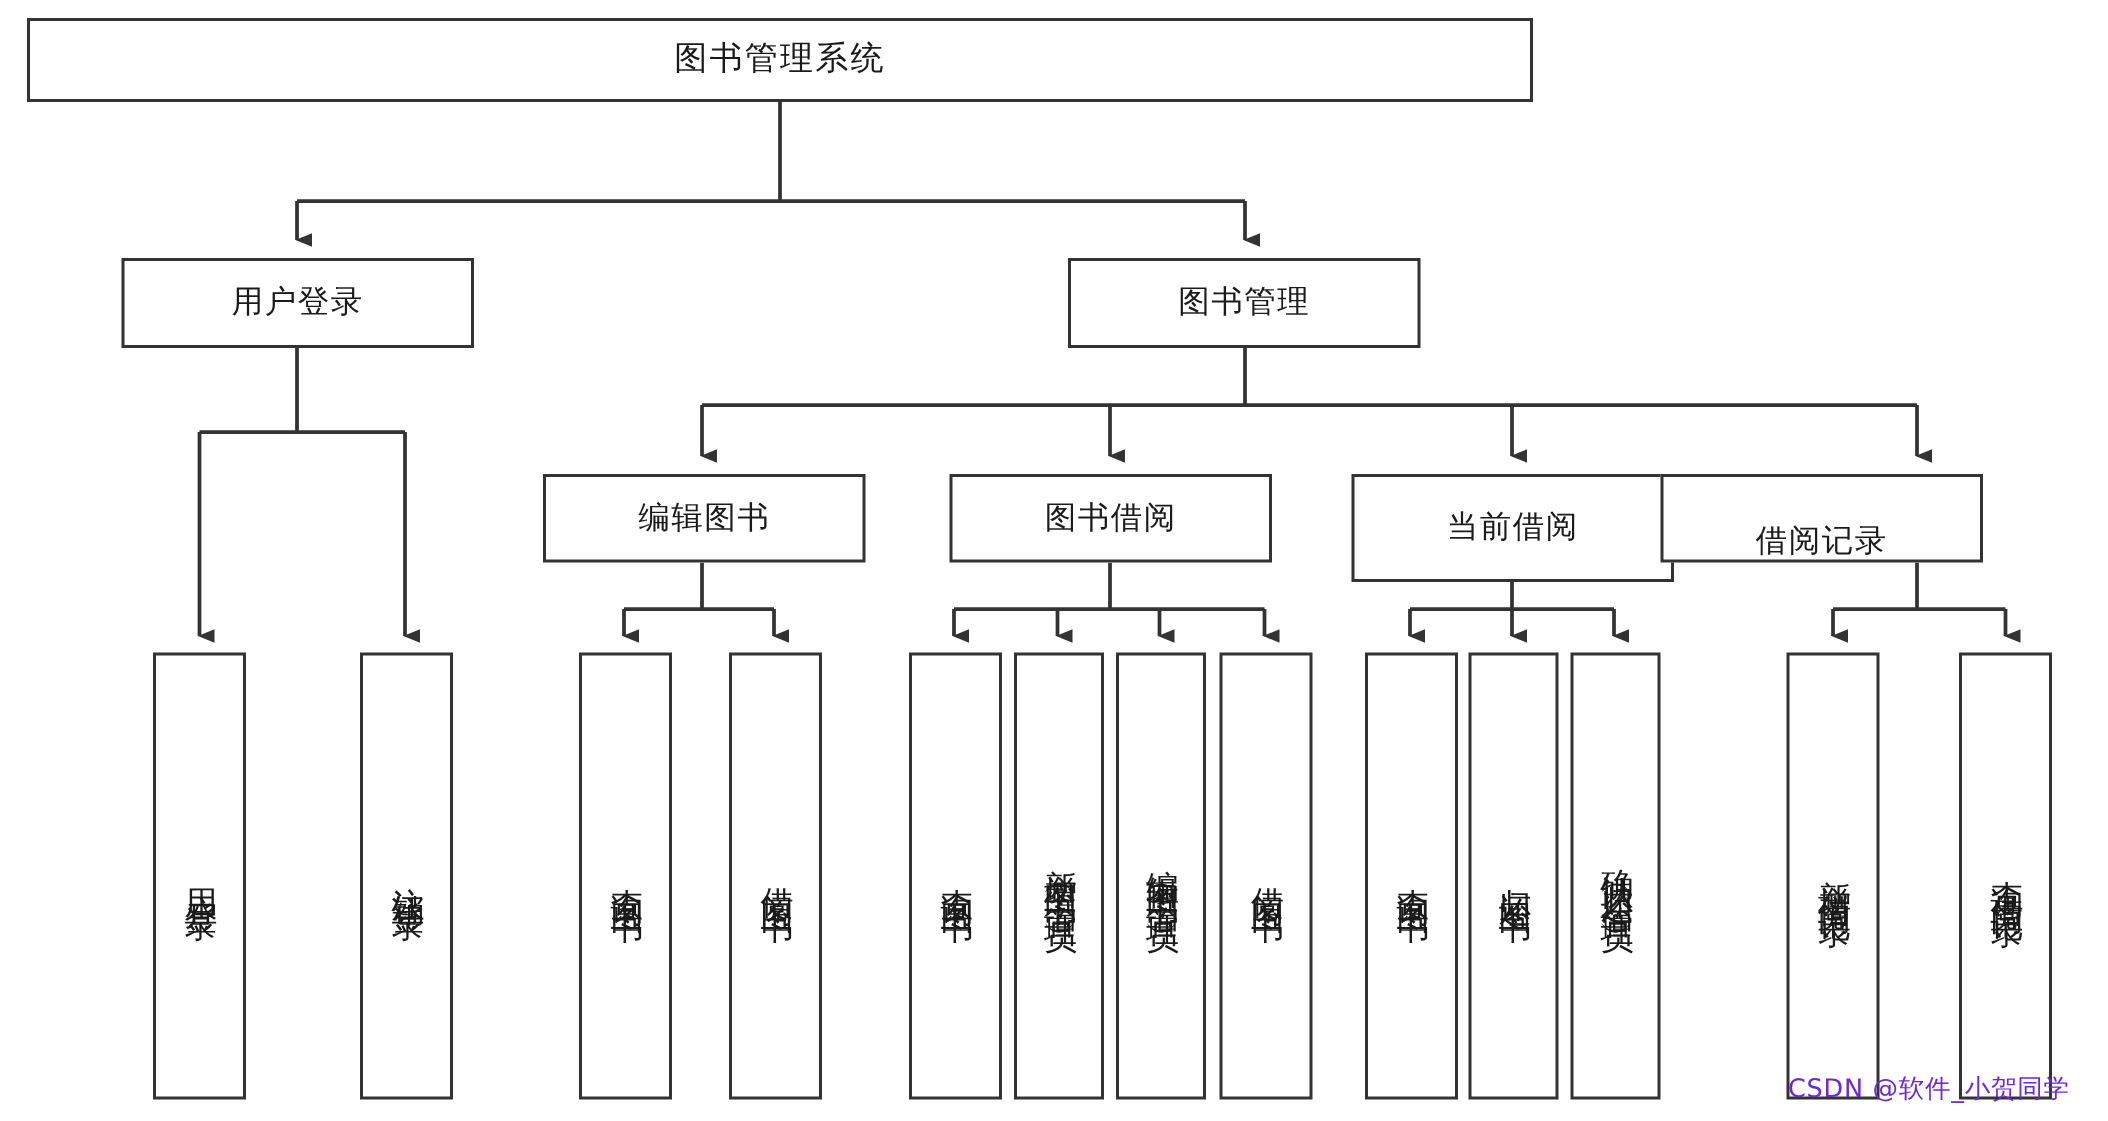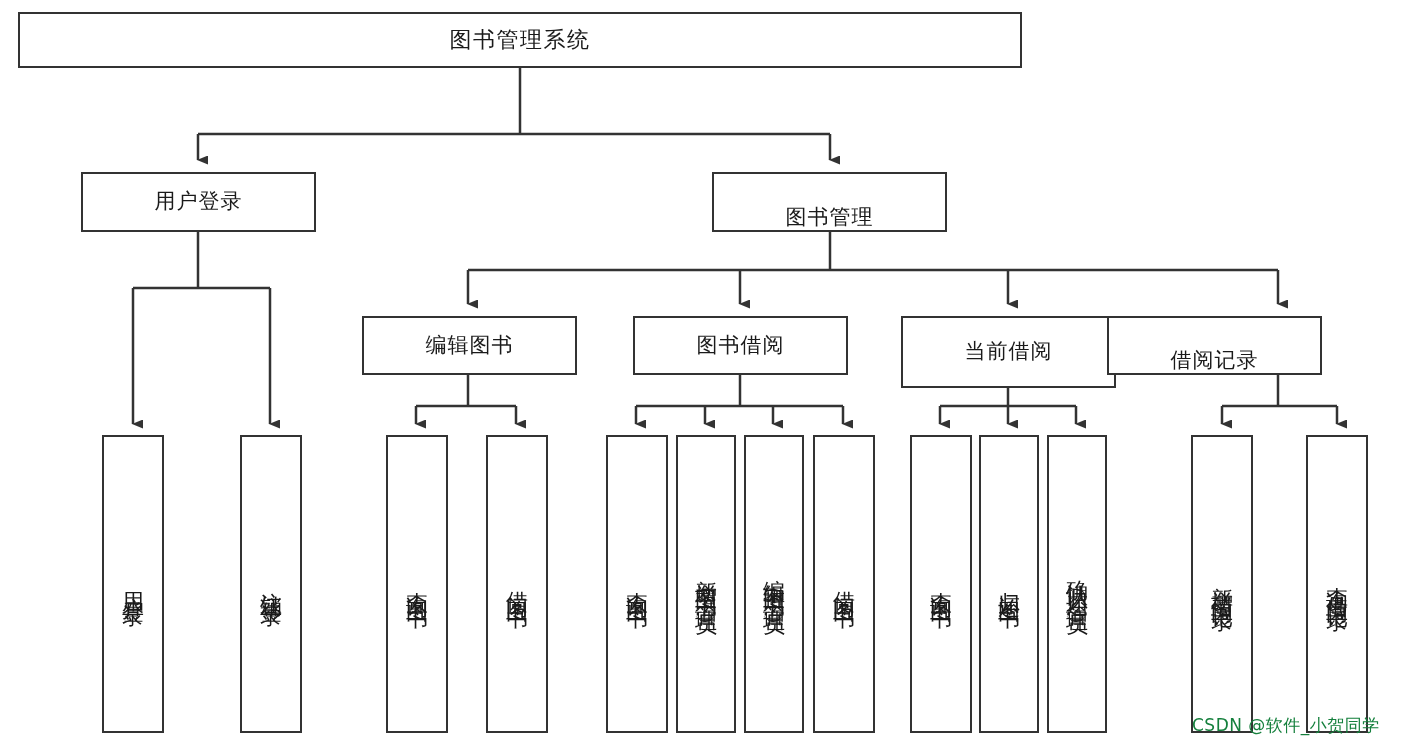--- a/index.html
+++ b/index.html
@@ -59,21 +59,21 @@
   .node.v .lbl {
     writing-mode: vertical-rl;
     text-orientation: upright;
     font-size: 22px;
     letter-spacing: 5px;
     line-height: 1;
     white-space: nowrap;
   }
   .watermark {
     position: absolute;
-    color: #15803d;
+    color: #6d28d9;
     font-size: 17px;
     letter-spacing: 0.5px;
     white-space: nowrap;
     user-select: none;
   }
 </style>
 </head>
 <body>
 
 <div id="canvas">
@@ -128,21 +128,21 @@
     </g>
   </svg>
 
   <div class="node h root" style="left:18px; top:12px; width:1004px; height:56px;">
     <span class="lbl">图书管理系统</span>
   </div>
 
   <div class="node h" style="left:81px; top:172px; width:235px; height:60px;">
     <span class="lbl">用户登录</span>
   </div>
-  <div class="node h" style="left:712px; top:172px; width:235px; height:60px;align-items:flex-end;">
+  <div class="node h" style="left:712px; top:172px; width:235px; height:60px;">
     <span class="lbl">图书管理</span>
   </div>
 
   <div class="node h" style="left:362px; top:316px; width:215px; height:59px;">
     <span class="lbl">编辑图书</span>
   </div>
   <div class="node h" style="left:633px; top:316px; width:215px; height:59px;">
     <span class="lbl">图书借阅</span>
   </div>
   <div class="node h" style="left:901px; top:316px; width:215px; height:72px;">

